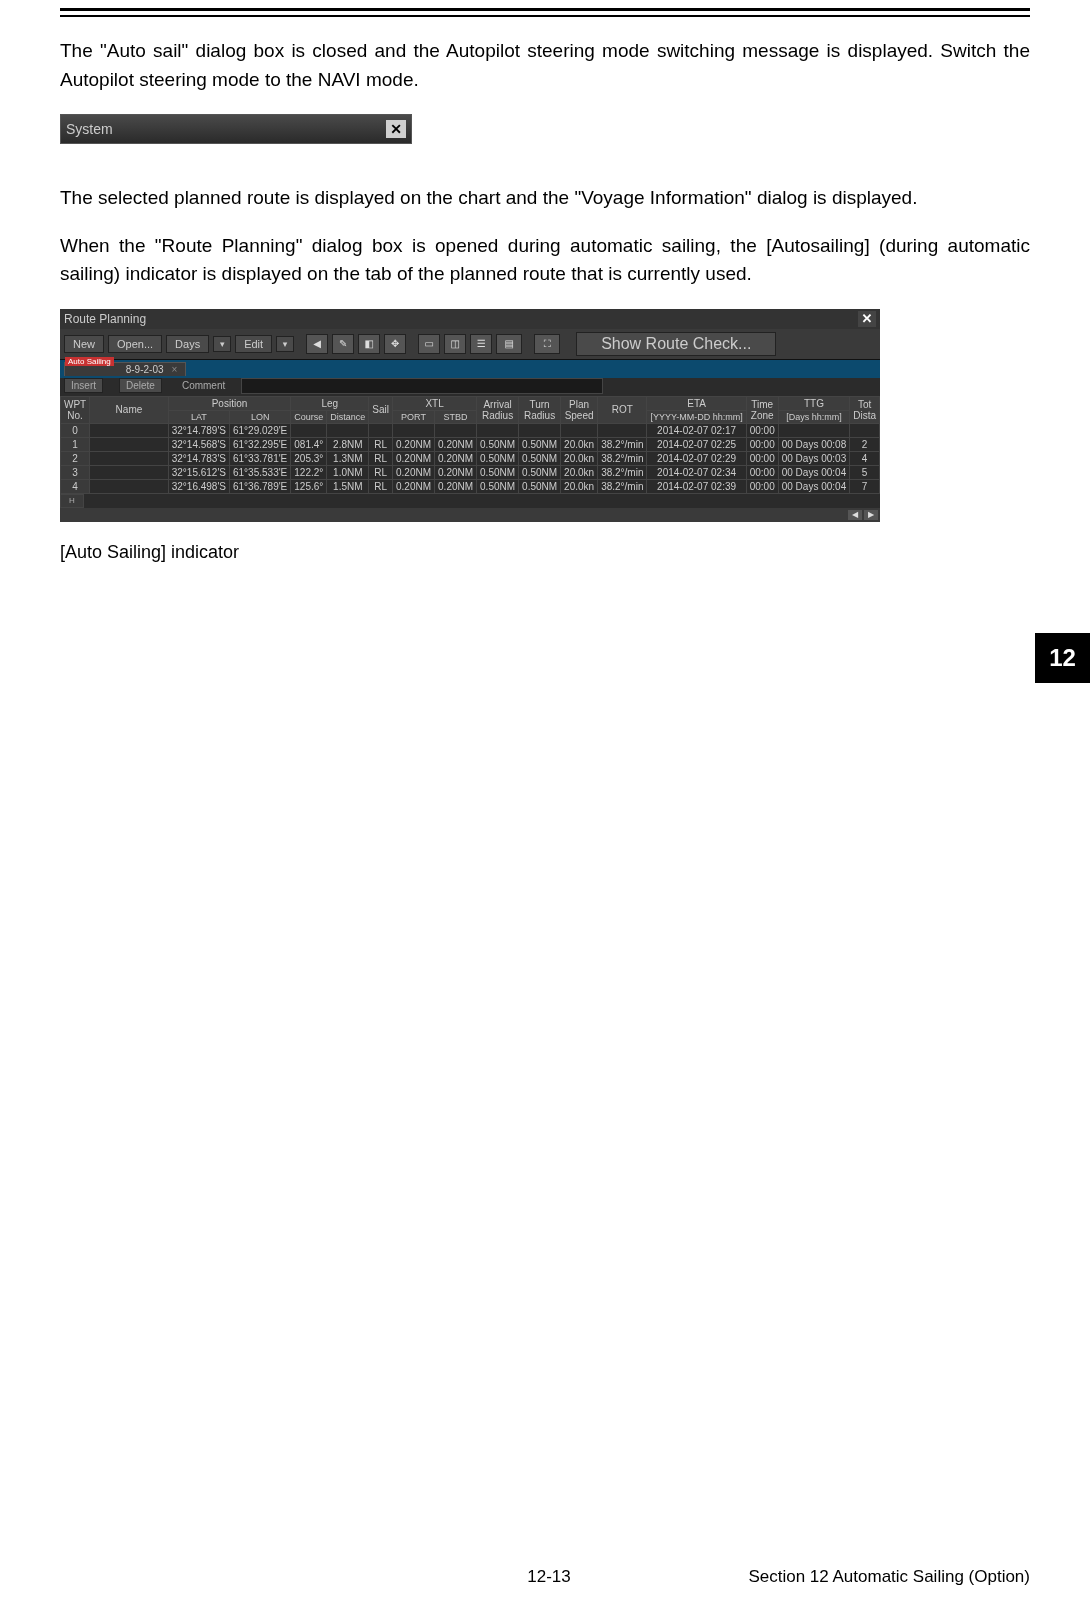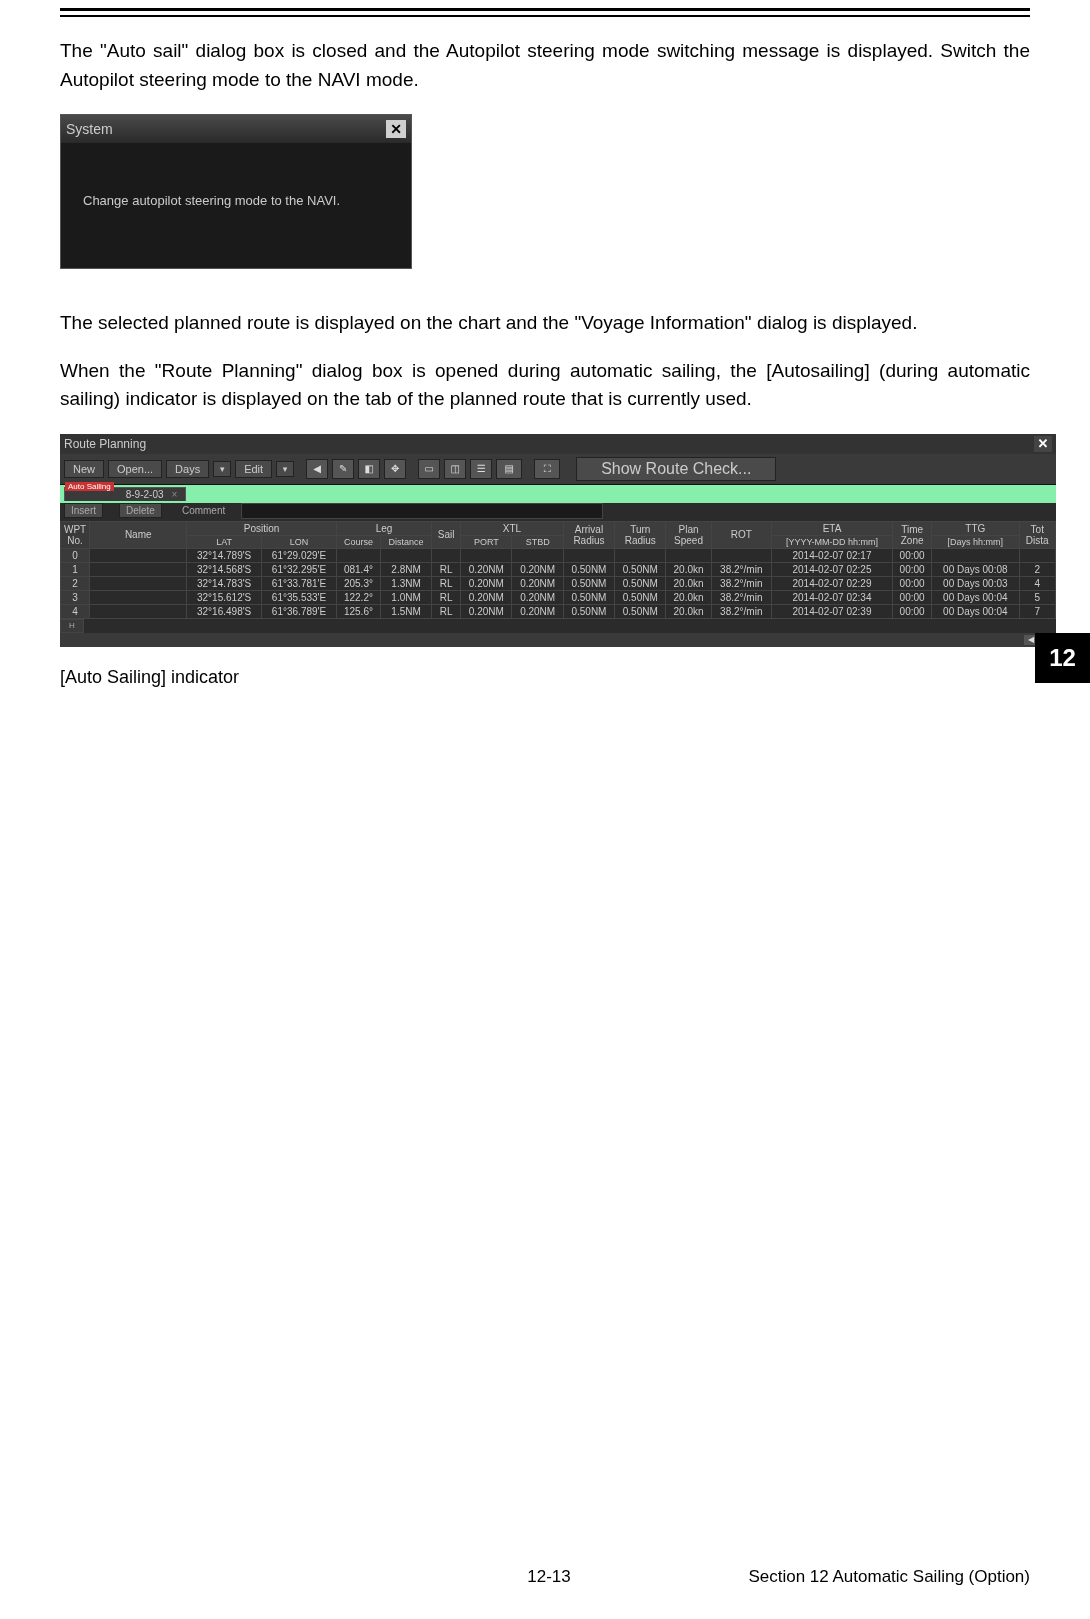--- a/index.html
+++ b/index.html
@@ -66,21 +66,21 @@
     cursor: pointer;
   }
   .system-body {
     color: #ccc;
     font-size: 13px;
     padding: 50px 22px 60px 22px;
   }
 
   
   .route-window {
-    width: 996px;
+    width: 820px;
     background: #2b2b2b;
     color: #ccc;
     font-size: 11px;
     font-family: "Segoe UI", Arial, sans-serif;
     margin-top: 20px;
   }
   .rw-titlebar {
     background: #333;
     display: flex;
     justify-content: space-between;
@@ -143,21 +143,21 @@
   }
   .rw-check {
     background:#4a4a4a;
     color:#ccc;
     padding:2px 24px;
     font-size:16px;
     cursor:pointer;
     border:1px solid #222;
   }
   .rw-tabbar {
-    background:#86efac;
+    background:#0c4a6e;
     display:flex;
     align-items:center;
     padding:2px 4px;
   }
   .rw-tab {
     background:#3a3a3a;
     color:#ccc;
     padding:1px 8px;
     font-size:10px;
     position:relative;
@@ -304,21 +304,20 @@
   <div class="double-rule"></div>
 
   <div class="content">
     <p class="para">The "Auto sail" dialog box is closed and the Autopilot steering mode switching message is displayed. Switch the Autopilot steering mode to the NAVI mode.</p>
 
     <div class="system-dialog">
       <div class="system-titlebar">
         <span>System</span>
         <div class="system-close">✕</div>
       </div>
-      <div class="system-body">Change autopilot steering mode to the NAVI.</div>
     </div>
 
     <p class="para">The selected planned route is displayed on the chart and the "Voyage Information" dialog is displayed.</p>
     <p class="para">When the "Route Planning" dialog box is opened during automatic sailing, the [Autosailing] (during automatic sailing) indicator is displayed on the tab of the planned route that is currently used.</p>
 
     <div class="route-window">
       <div class="rw-titlebar">
         <span>Route Planning</span>
         <div class="rw-close">✕</div>
       </div>

